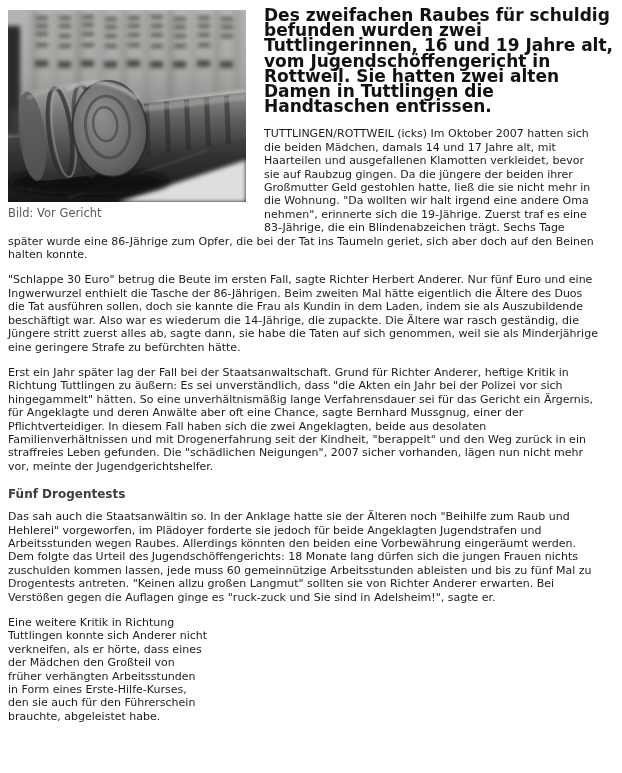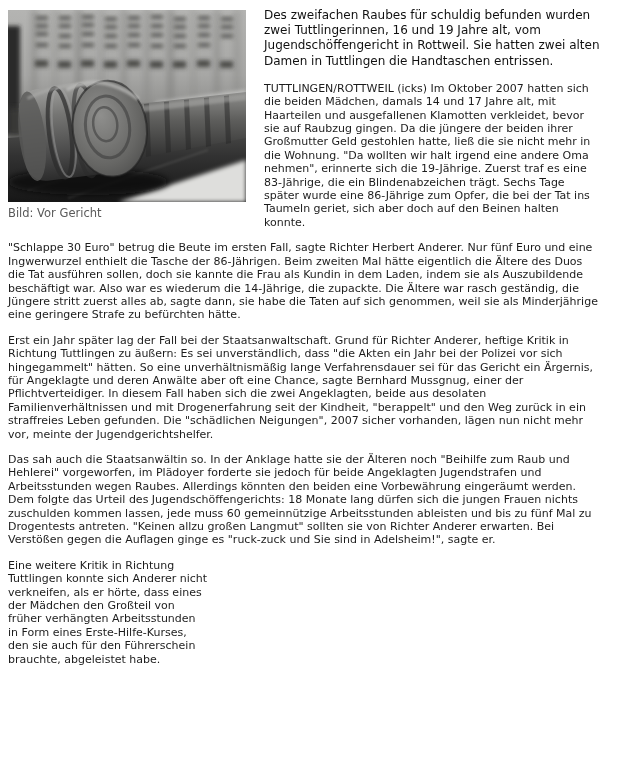--- a/index.html
+++ b/index.html
@@ -40,22 +40,22 @@
     overflow: hidden;
   }
   figcaption.caption {
     font-size: 11.5px;
     line-height: 14px;
     color: #5a5a5a;
     margin-top: 4px;
   }
 
   p.lead {
-    font-weight: normal;
-    font-size: 12px;
+    font-weight: bold;
+    font-size: 17px;
     line-height: 15.2px;
     margin: 0 0 13px 0;
     color: #111111;
   }
   p.body {
     font-size: 11px;
     line-height: 13.4px;
     margin: 0 12px 12px 0;
     color: #1c1c1c;
   }
@@ -246,18 +246,19 @@
       </div>
       <figcaption class="caption">Bild: Vor Gericht</figcaption>
     </figure>
 
     <p class="lead">Des zweifachen Raubes für schuldig befunden wurden zwei Tuttlingerinnen, 16 und 19 Jahre alt, vom Jugendschöffengericht in Rottweil. Sie hatten zwei alten Damen in Tuttlingen die Handtaschen entrissen.</p>
 
     <p class="body">TUTTLINGEN/ROTTWEIL (icks) Im Oktober 2007 hatten sich die beiden Mädchen, damals 14 und 17 Jahre alt, mit Haarteilen und ausgefallenen Klamotten verkleidet, bevor sie auf Raubzug gingen. Da die jüngere der beiden ihrer Großmutter Geld gestohlen hatte, ließ die sie nicht mehr in die Wohnung. "Da wollten wir halt irgend eine andere Oma nehmen", erinnerte sich die 19-Jährige. Zuerst traf es eine 83-Jährige, die ein Blindenabzeichen trägt. Sechs Tage später wurde eine 86-Jährige zum Opfer, die bei der Tat ins Taumeln geriet, sich aber doch auf den Beinen halten konnte.</p>
     <p class="body">"Schlappe 30 Euro" betrug die Beute im ersten Fall, sagte Richter Herbert Anderer. Nur fünf Euro und eine Ingwerwurzel enthielt die Tasche der 86-Jährigen. Beim zweiten Mal hätte eigentlich die Ältere des Duos die Tat ausführen sollen, doch sie kannte die Frau als Kundin in dem Laden, indem sie als Auszubildende beschäftigt war. Also war es wiederum die 14-Jährige, die zupackte. Die Ältere war rasch geständig, die Jüngere stritt zuerst alles ab, sagte dann, sie habe die Taten auf sich genommen, weil sie als Minderjährige eine geringere Strafe zu befürchten hätte.</p>
     <p class="body">Erst ein Jahr später lag der Fall bei der Staatsanwaltschaft. Grund für Richter Anderer, heftige Kritik in Richtung Tuttlingen zu äußern: Es sei unverständlich, dass "die Akten ein Jahr bei der Polizei vor sich hingegammelt" hätten. So eine unverhältnismäßig lange Verfahrensdauer sei für das Gericht ein Ärgernis, für Angeklagte und deren Anwälte aber oft eine Chance, sagte Bernhard Mussgnug, einer der Pflichtverteidiger. In diesem Fall haben sich die zwei Angeklagten, beide aus desolaten Familienverhältnissen und mit Drogenerfahrung seit der Kindheit, "berappelt" und den Weg zurück in ein straffreies Leben gefunden. Die "schädlichen Neigungen", 2007 sicher vorhanden, lägen nun nicht mehr vor, meinte der Jugendgerichtshelfer.</p>
 
+    <h2 class="subheading">Fünf Drogentests</h2>
 
     <p class="body">Das sah auch die Staatsanwältin so. In der Anklage hatte sie der Älteren noch "Beihilfe zum Raub und Hehlerei" vorgeworfen, im Plädoyer forderte sie jedoch für beide Angeklagten Jugendstrafen und Arbeitsstunden wegen Raubes. Allerdings könnten den beiden eine Vorbewährung eingeräumt werden. Dem folgte das Urteil des Jugendschöffengerichts: 18 Monate lang dürfen sich die jungen Frauen nichts zuschulden kommen lassen, jede muss 60 gemeinnützige Arbeitsstunden ableisten und bis zu fünf Mal zu Drogentests antreten. "Keinen allzu großen Langmut" sollten sie von Richter Anderer erwarten. Bei Verstößen gegen die Auflagen ginge es "ruck-zuck und Sie sind in Adelsheim!", sagte er.</p>
     <p class="body narrow">Eine weitere Kritik in Richtung Tuttlingen konnte sich Anderer nicht verkneifen, als er hörte, dass eines der Mädchen den Großteil von früher verhängten Arbeitsstunden in Form eines Erste-Hilfe-Kurses, den sie auch für den Führerschein brauchte, abgeleistet habe.</p>
 
   </div>
 </div>
 
 </body></html>

